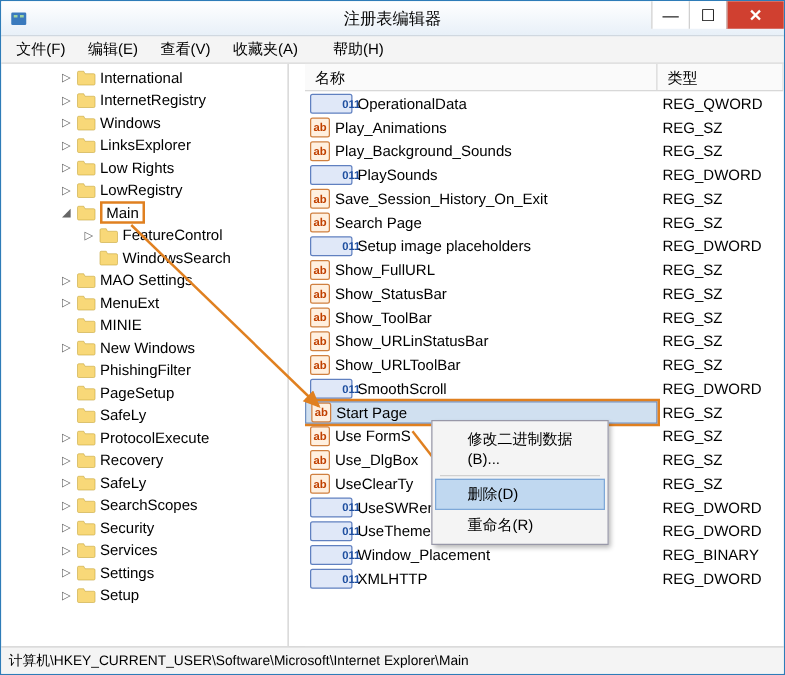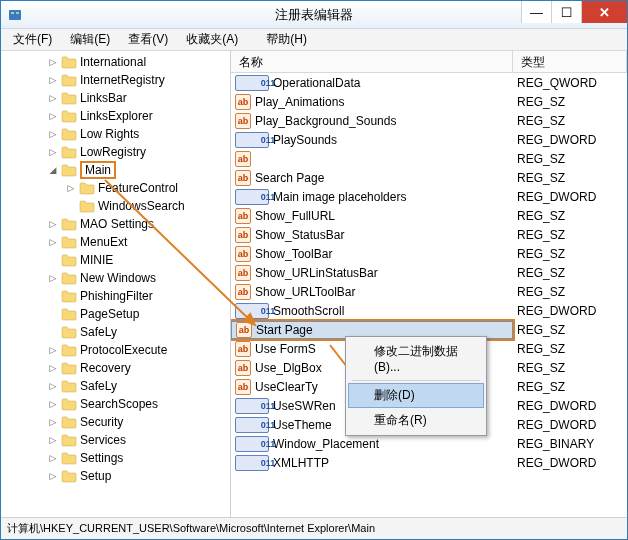--- a/index.html
+++ b/index.html
@@ -28,21 +28,21 @@
     .tree-pane::-webkit-scrollbar-thumb { background: #c8c8c8; border: 1px solid #a8a8a8; }
     
     .tree-item { display: flex; align-items: center; height: 18px; white-space: nowrap; padding-left: 4px; }
     .indent-1 { padding-left: 46px; }
     .indent-2 { padding-left: 64px; }
     .expander { width: 12px; height: 12px; display: inline-flex; align-items: center; justify-content: center; font-size: 9px; color: #666; margin-right: 2px; }
     .folder-icon { width: 16px; height: 14px; margin-right: 3px; display: inline-flex; }
     .tree-label { }
     .highlighted { border: 2px solid #e08020; padding: 0 3px; text-align: right; }
     
-    .list-pane { flex: 1; overflow: auto; background: #fff; position: relative; }
+    .list-pane { flex: 1; overflow: auto; background: #fff; position: relative; margin-left: 13px; }
     .list-pane::-webkit-scrollbar { width: 17px; }
     .list-pane::-webkit-scrollbar-track { background: #f0f0f0; }
     .list-pane::-webkit-scrollbar-thumb { background: #c8c8c8; border: 1px solid #a8a8a8; }
     
     .list-header { display: flex; height: 22px; background: #fafafa; border-bottom: 1px solid #d8d8d8; position: sticky; top: 0; }
     .list-header-cell { padding: 3px 8px; border-right: 1px solid #d8d8d8; }
     .col-name { width: 282px; }
     .col-type { flex: 1; }
     
     .list-row { display: flex; height: 19px; align-items: center; }
@@ -120,21 +120,21 @@
           </span>
           <span class="tree-label">InternetRegistry</span>
         </div>
         <div class="tree-item indent-1">
           <span class="expander">▷</span>
           <span class="folder-icon">
             <svg class="folder" viewBox="0 0 16 14">
               <path d="M1 3 L1 12 Q1 13 2 13 L14 13 Q15 13 15 12 L15 5 Q15 4 14 4 L7 4 L6 2 L2 2 Q1 2 1 3 Z"></path>
             </svg>
           </span>
-          <span class="tree-label">LinksBar</span>
+          <span class="tree-label">Windows</span>
         </div>
         <div class="tree-item indent-1">
           <span class="expander">▷</span>
           <span class="folder-icon">
             <svg class="folder" viewBox="0 0 16 14">
               <path d="M1 3 L1 12 Q1 13 2 13 L14 13 Q15 13 15 12 L15 5 Q15 4 14 4 L7 4 L6 2 L2 2 Q1 2 1 3 Z"></path>
             </svg>
           </span>
           <span class="tree-label">LinksExplorer</span>
         </div>
@@ -350,34 +350,35 @@
           <div class="list-row">
             <div class="cell-name">
               <span class="value-icon bin">011</span>
               <span>PlaySounds</span>
             </div>
             <div class="cell-type">REG_DWORD</div>
           </div>
           <div class="list-row">
             <div class="cell-name">
               <span class="value-icon sz">ab</span>
+              <span>Save_Session_History_On_Exit</span>
             </div>
             <div class="cell-type">REG_SZ</div>
           </div>
           <div class="list-row">
             <div class="cell-name">
               <span class="value-icon sz">ab</span>
               <span>Search Page</span>
             </div>
             <div class="cell-type">REG_SZ</div>
           </div>
           <div class="list-row">
             <div class="cell-name">
               <span class="value-icon bin">011</span>
-              <span>Main image placeholders</span>
+              <span>Setup image placeholders</span>
             </div>
             <div class="cell-type">REG_DWORD</div>
           </div>
           <div class="list-row">
             <div class="cell-name">
               <span class="value-icon sz">ab</span>
               <span>Show_FullURL</span>
             </div>
             <div class="cell-type">REG_SZ</div>
           </div>

